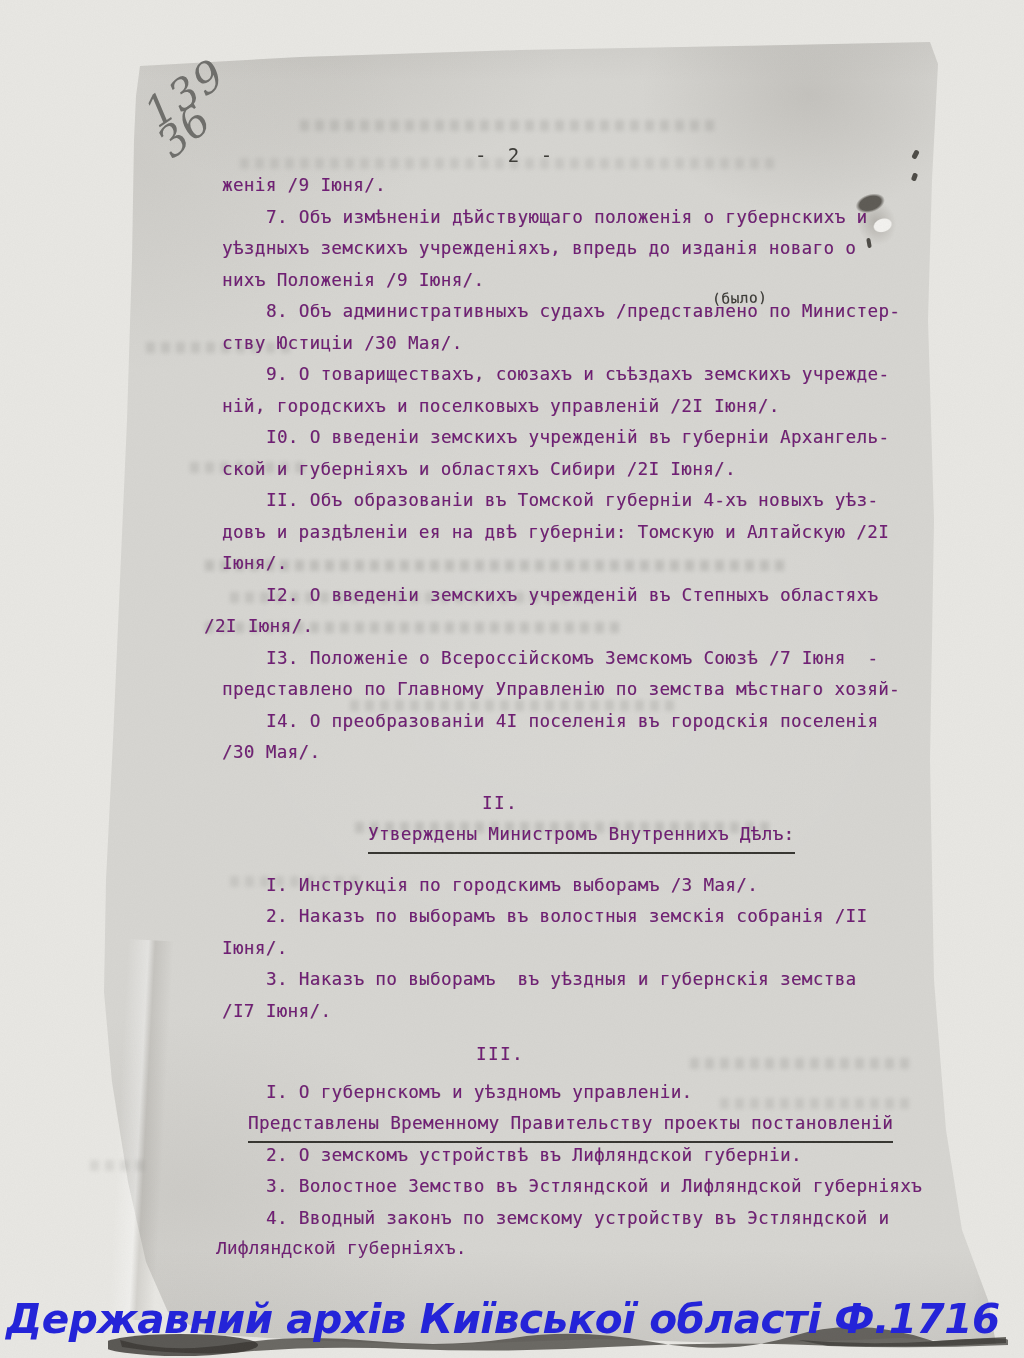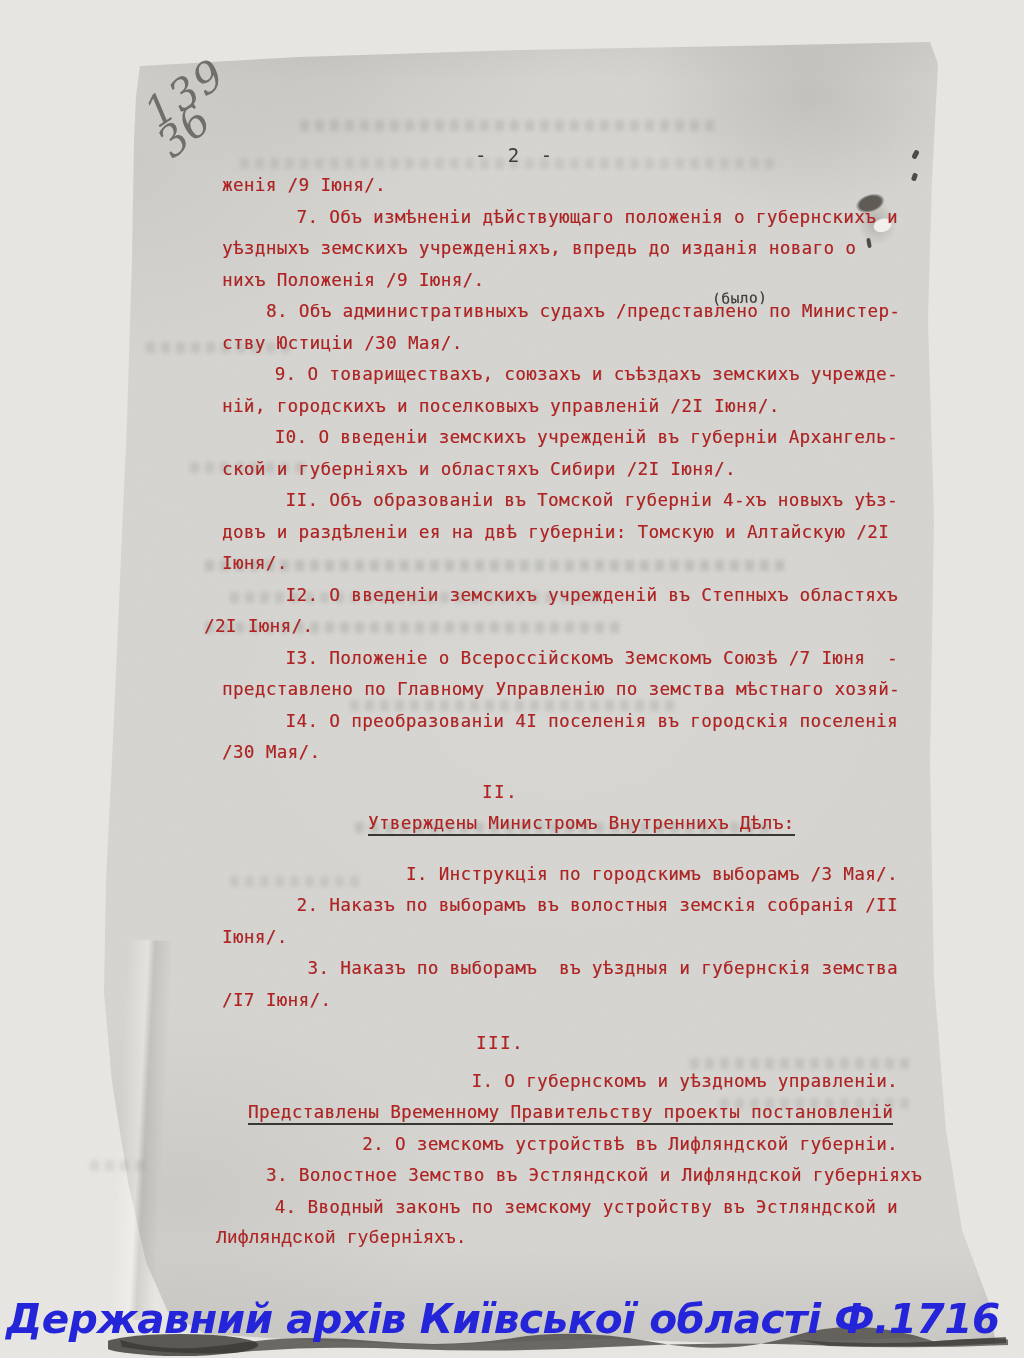--- a/index.html
+++ b/index.html
@@ -61,35 +61,35 @@
   }
   .handwritten .hw-upper{font-size:42px;letter-spacing:2px;}
   .handwritten .hw-lower{display:block;font-size:42px;margin:-20px 0 0 -6px;transform:rotate(-6deg);}
   
   .pagenum{
     position:absolute;left:446px;top:144px;width:140px;text-align:center;
     font-size:19px;letter-spacing:5px;color:#3b3a36;
   }
   .typed{
     position:absolute;left:222px;top:170px;width:676px;
-    font-size:17.5px;line-height:31.5px;letter-spacing:0.4px;color:#b91c1c;
+    font-size:17.5px;line-height:31.5px;letter-spacing:0.4px;color:#701a75;
     text-shadow:0.4px 0.4px 0.6px rgba(45,44,40,0.38);
   }
   .tl{white-space:pre;}
-  .ind{text-indent:44px;text-align:right;}
+  .ind{text-indent:44px;}
   .out{margin-left:-18px;}
   .out2{margin-left:-6px;font-family:Liberation Mono, monospace;}
   .cnum{text-align:center;padding-right:120px;letter-spacing:1.5px;}
-  .mt-s2num{margin-top:8px;}
+  .mt-s2num{margin-top:19px;}
   .mt-s2i1{margin-top:19px;}
   .mt-s3num{margin-top:12px;}
   .mt-s3i1{margin-top:6px;}
   .h2pad{padding-left:146px;}
   .h3pad{padding-left:26px;}
-  .ul{border-bottom:2px solid #35342f;padding-bottom:1px;}
+  .ul{border-bottom:2px solid #35342f;padding-bottom:8px;}
   .interline-note{
     position:absolute;left:712px;top:290px;font-size:14.5px;color:#3a3935;
     letter-spacing:0.5px;transform:rotate(-2deg);
     text-shadow:0.3px 0.3px 0.5px rgba(45,44,40,0.4);
   }
   
   .watermark{
     position:absolute;left:6px;top:1295px;white-space:nowrap;
     font-family:"DejaVu Sans",sans-serif;font-weight:bold;font-style:italic;
     font-size:41px;letter-spacing:-0.5px;color:#2424d8;

